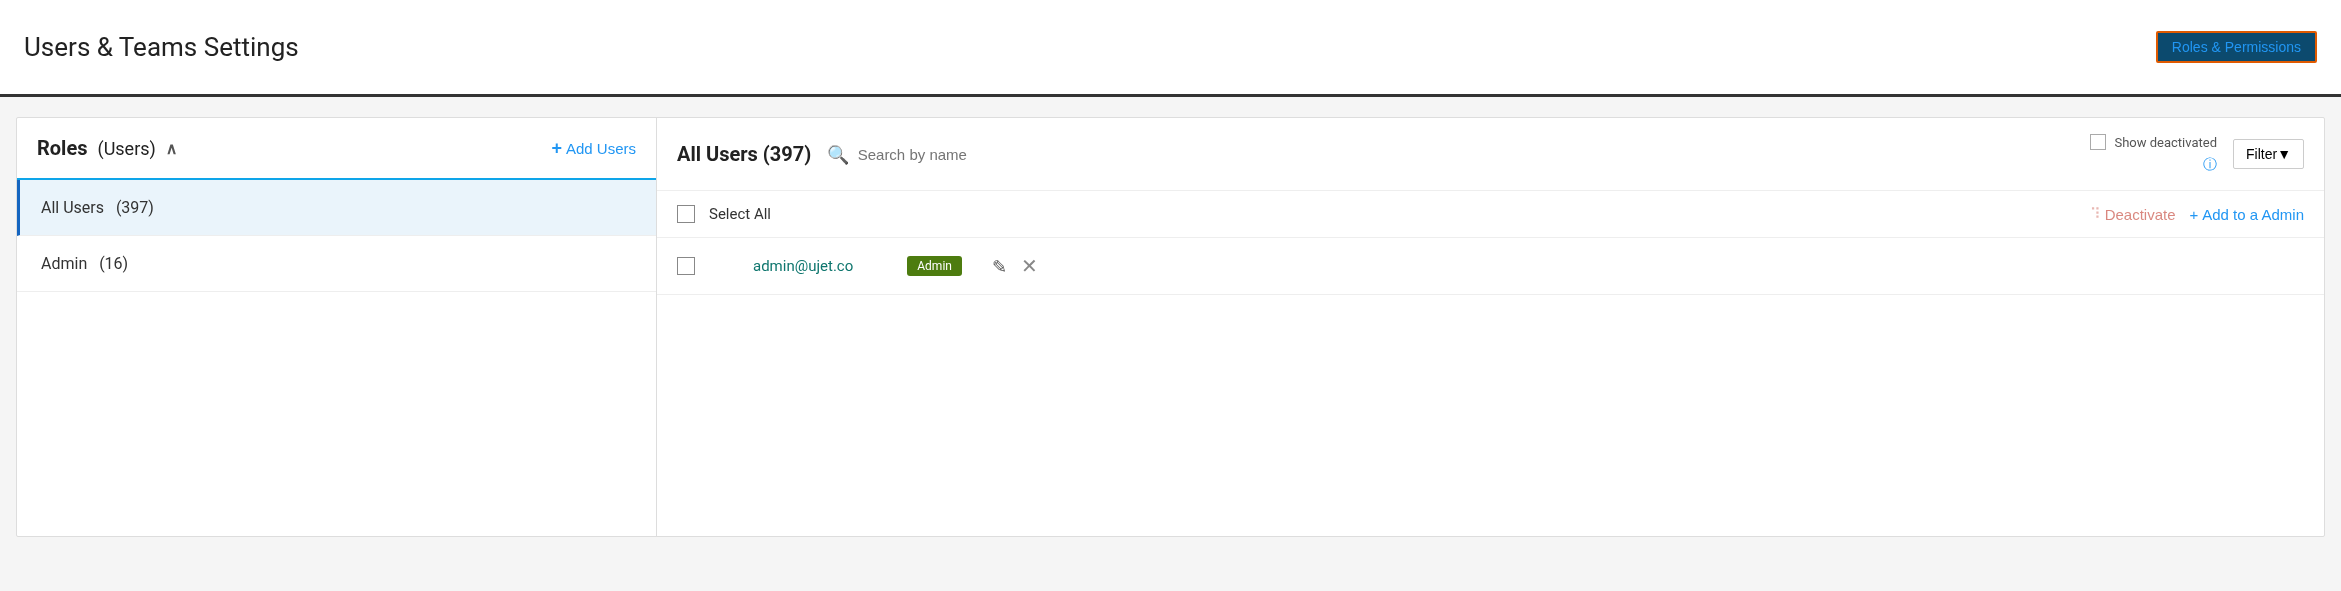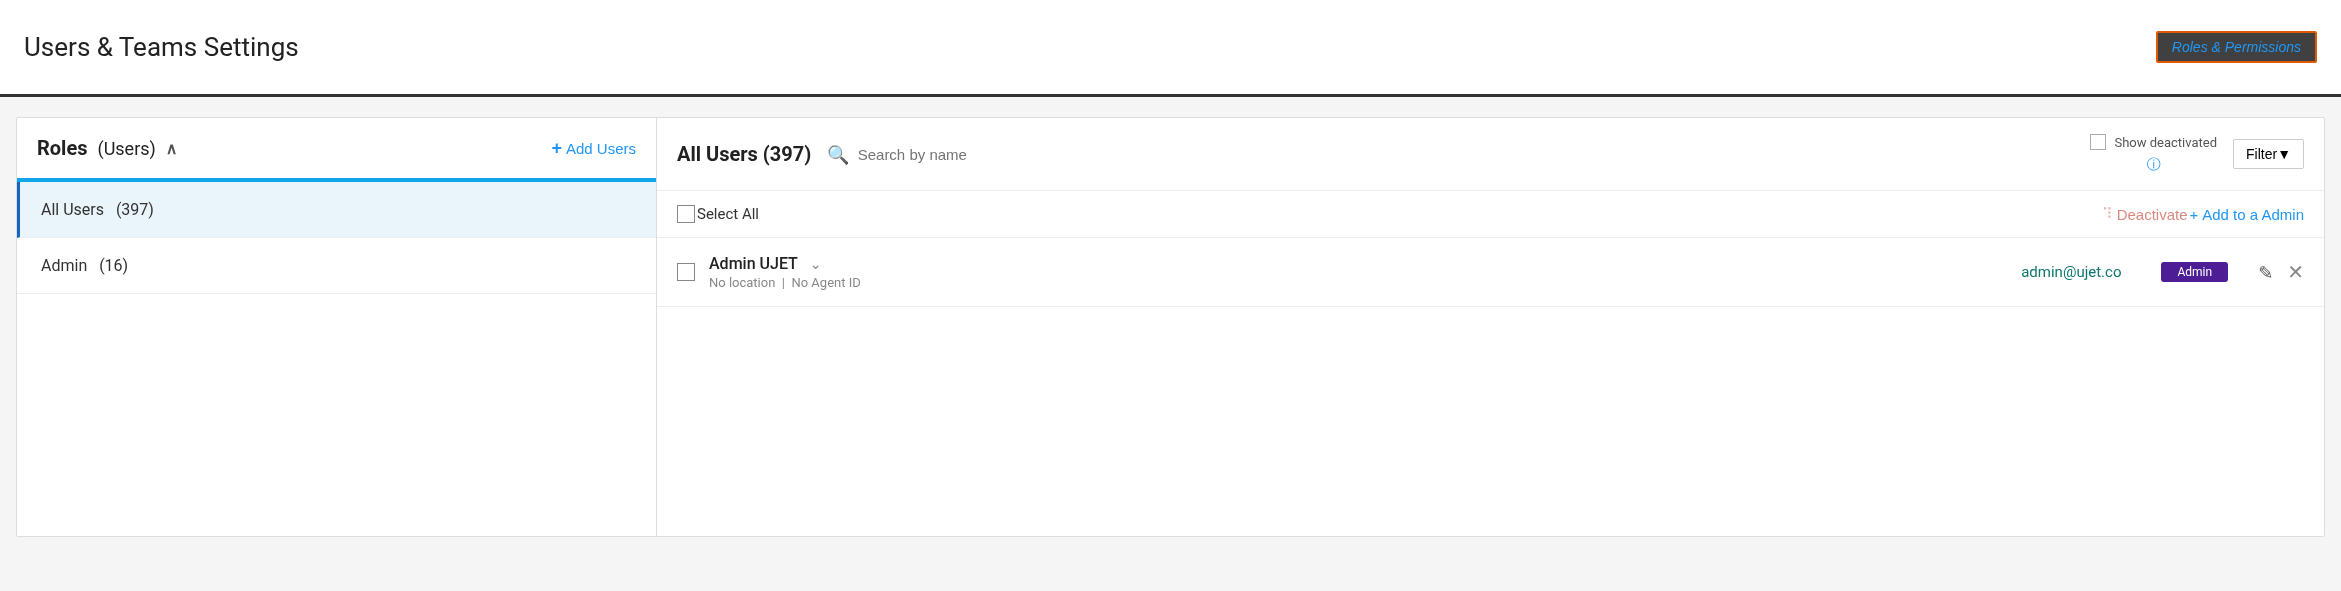--- a/index.html
+++ b/index.html
@@ -16,26 +16,25 @@
 
     .page-title {
       font-size: 26px;
       font-weight: 400;
       color: #222;
     }
 
     .roles-permissions-btn {
       border: 2px solid #e05a00;
       color: #2196f3;
-      background: #404040;
+      background: #0c4a6e;
       padding: 6px 14px;
       font-size: 14px;
       cursor: pointer;
       border-radius: 2px;
-      font-style: italic;
     }
 
     .main-content {
       padding: 20px 16px;
       background: #f5f5f5;
     }
 
     .content-panel {
       background: #fff;
       border: 1px solid #ddd;
@@ -48,21 +47,21 @@
     .left-panel {
       width: 640px;
       min-width: 640px;
       border-right: 1px solid #ddd;
     }
 
     .left-panel-header {
       display: flex;
       justify-content: space-between;
       padding: 18px 20px;
-      border-bottom: 4px solid #0ea5e9;
+      border-bottom: 2px solid #0ea5e9;
     }
 
     .roles-title {
       font-size: 20px;
       font-weight: 700;
       color: #222;
       display: flex;
       align-items: center;
       gap: 10px;
     }
@@ -138,21 +137,21 @@
       outline: none;
       font-size: 15px;
       color: #701a75;
       background: transparent;
       flex: 1;
     }
 
     .show-deactivated-container {
       display: flex;
       flex-direction: column;
-      align-items: center;
+      align-items: flex-end;
       gap: 4px;
       margin-left: 8px;
     }
 
     .show-deactivated-row {
       display: flex;
       align-items: center;
       gap: 8px;
     }
 
@@ -183,21 +182,21 @@
       display: flex;
       align-items: center;
       border-radius: 2px;
     }
 
     .select-all-row {
       display: flex;
       align-items: center;
       padding: 14px 20px;
       border-bottom: 1px solid #eee;
-      gap: 2px;
+      gap: 14px;
     }
 
     .checkbox-box {
       width: 18px;
       height: 18px;
       border: 1.5px solid #888;
       background: #fff;
       display: inline-block;
       flex-shrink: 0;
     }
@@ -269,26 +268,26 @@
       margin-left: 4px;
     }
 
     .user-email {
       font-size: 15px;
       color: #0f766e;
       margin-left: 44px;
     }
 
     .admin-badge {
-      background: #4c1d95;
+      background: #4d7c0f;
       color: #fff;
       font-size: 12px;
-      padding: 3px 16px;
+      padding: 3px 10px;
       border-radius: 3px;
-      margin-left: 26px;
+      margin-left: 40px;
     }
 
     .edit-icon {
       color: #555;
       font-size: 18px;
       cursor: pointer;
       margin-left: 16px;
     }
 
     .close-icon {
@@ -372,27 +371,20 @@
           <span>Deactivate</span>
         </button>
         <button class="add-to-team-btn">
           <span class="plus-square">+</span>
           <span>Add to a Admin</span>
         </button>
       </div>
 
       <div class="user-row">
         <div class="checkbox-box"></div>
-        <div class="user-info">
-          <div class="user-name-row">
-            <span class="user-name">Admin UJET</span>
-            <span class="chevron-down">⌄</span>
-          </div>
-          <div class="user-meta">No location &nbsp;|&nbsp; No Agent ID</div>
-        </div>
         <span class="user-email">admin@ujet.co</span>
         <span class="admin-badge">Admin</span>
         <span class="edit-icon">✎</span>
         <span class="close-icon">✕</span>
       </div>
 
     </div>
   </div>
 </div>
 

